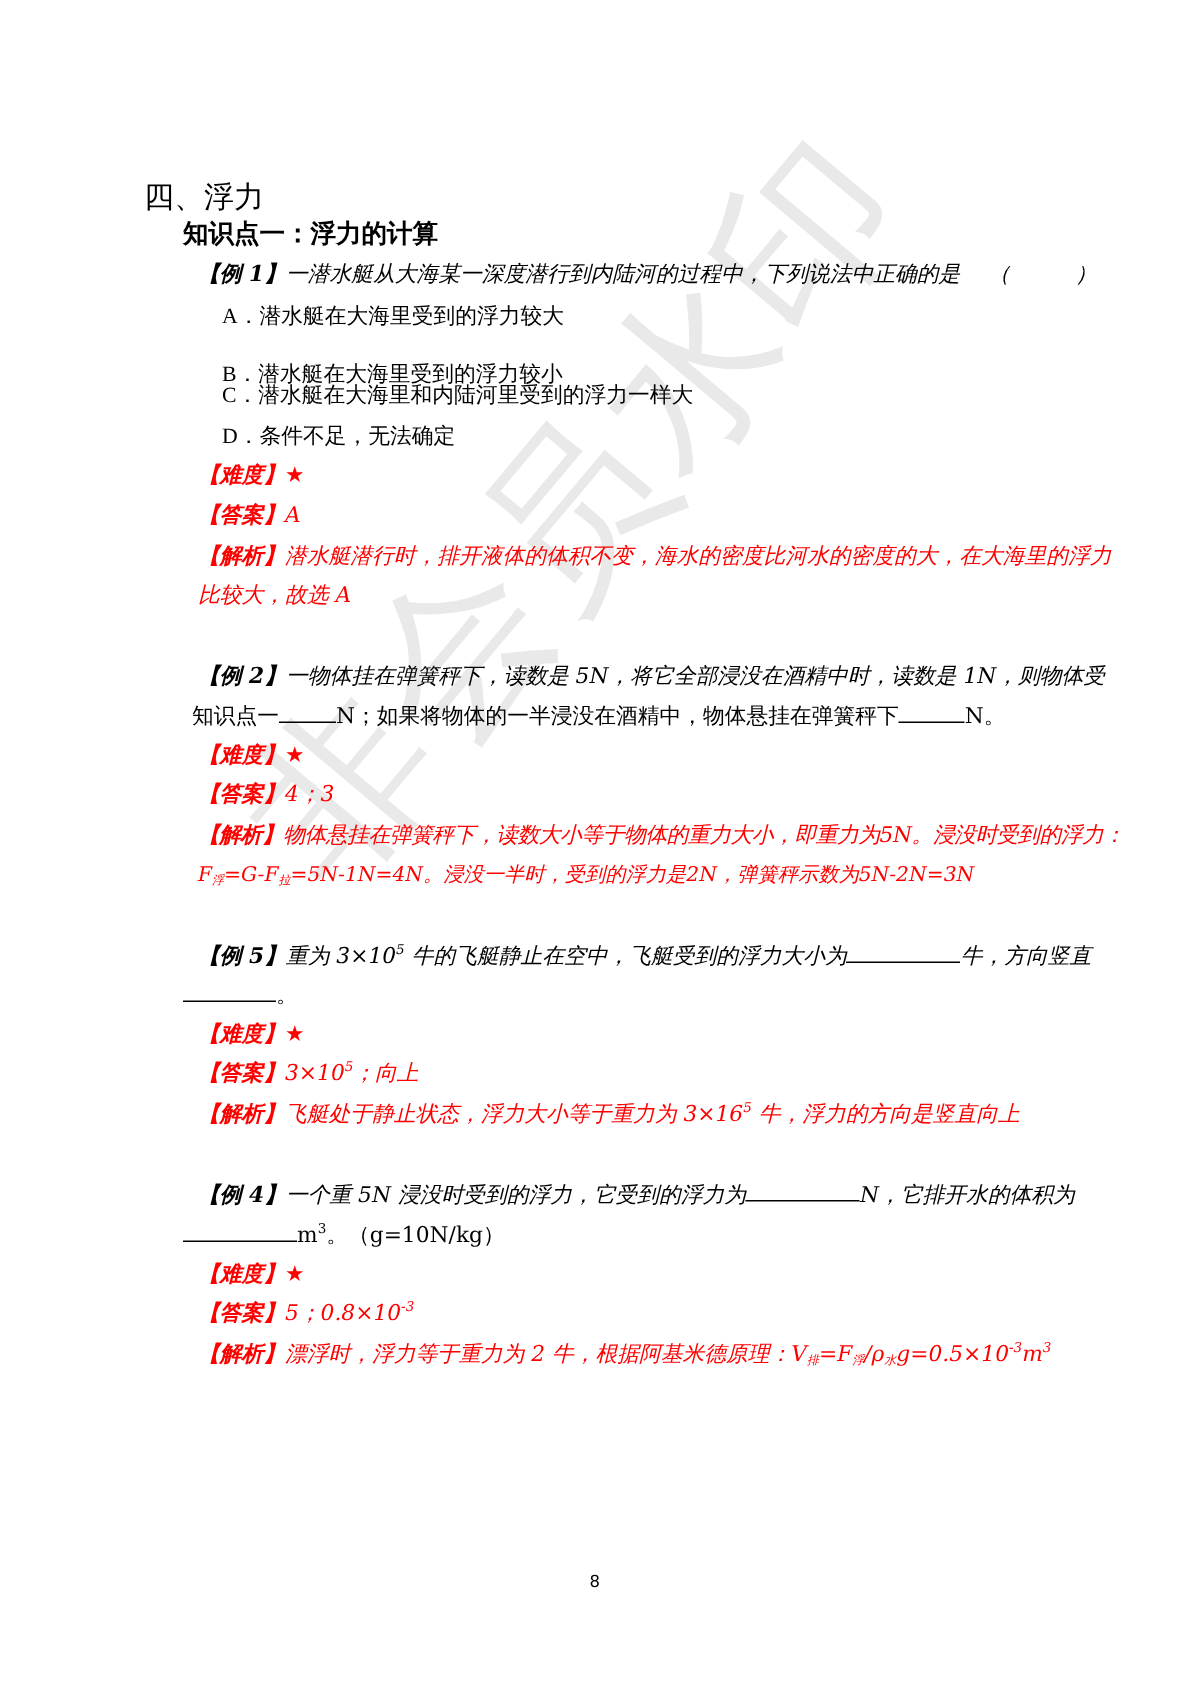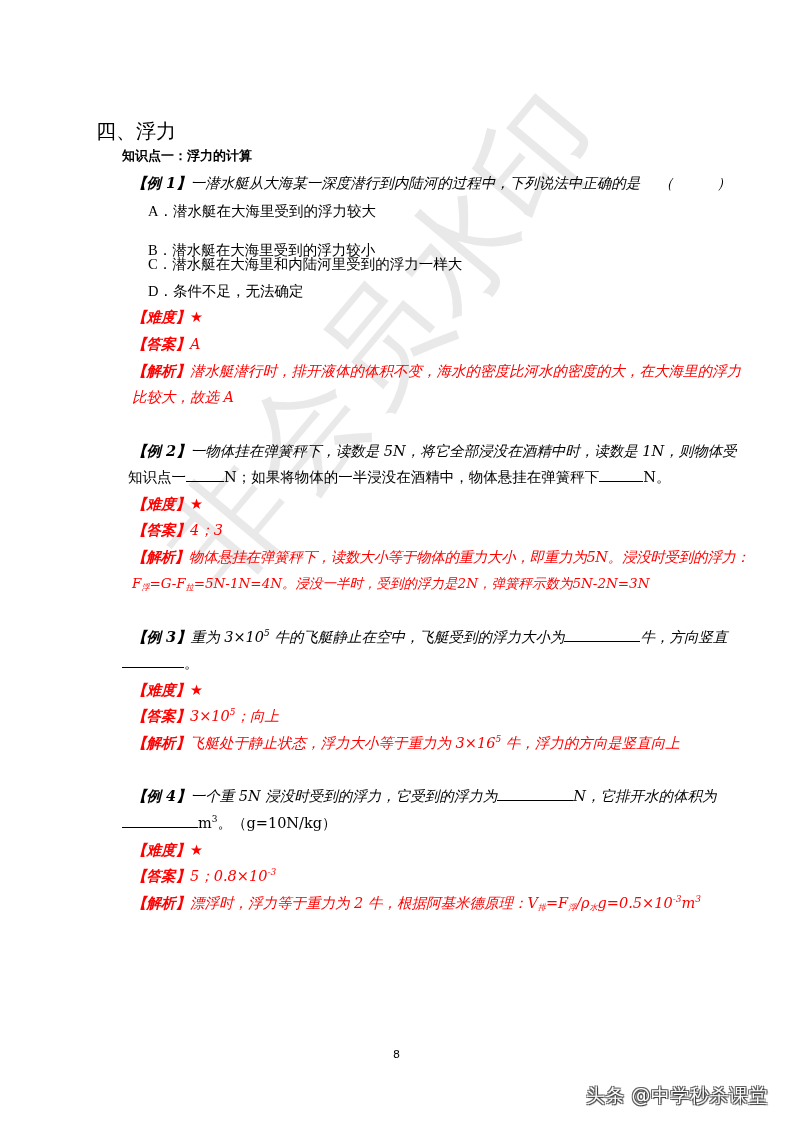--- a/index.html
+++ b/index.html
@@ -5,21 +5,21 @@
   html, body { margin:0; padding:0; background:#ffffff; }
   body { width:793px; height:1122px; position:relative; overflow:hidden;
          font-family:"DejaVu Serif","Liberation Serif",serif; color:#000; }
   .page { position:absolute; left:0; top:0; width:793px; height:1122px; }
   .watermark { position:absolute; left:130px; top:520px; font-family:"DejaVu Sans",sans-serif;
                font-size:118px; color:#e9e9e9; transform:rotate(-50deg); transform-origin:left top;
                white-space:nowrap; letter-spacing:2px; z-index:0; pointer-events:none; }
   .content { position:absolute; left:0; top:0; width:793px; z-index:1; font-size:14.5px; }
   .line { position:absolute; white-space:nowrap; line-height:20px; }
   .sec-title { left:96px; top:121px; font-size:20px; }
-  .kp-title { left:122px; top:146px; font-weight:bold; font-size:13px; }
+  .kp-title { left:122px; top:146px; font-weight:bold; font-size:17px; }
   .q { left:132px;font-style:italic; }
   .opt { left:148px;font-family:Liberation Serif, serif; }
   .red { color:#ff0000; }
   .tag { font-weight:bold; }
   .blank { display:inline-block; border-bottom:1px solid #000; height:14px; vertical-align:baseline; }
   .star { color:#ff0000; font-family:"DejaVu Sans",sans-serif; }
   sup { font-size:9px; vertical-align:6px; line-height:0; }
   sub.s { font-size:8px; vertical-align:-2px; line-height:0; }
   .paren { letter-spacing:0; }
   .pagenum { position:absolute; left:393px; top:1048px; font-family:"DejaVu Sans",sans-serif; font-size:11px; }
@@ -54,33 +54,32 @@
       <span>知识点一</span><span class="blank" style="width:38px;"></span><span>N；如果将物体的一半浸没在酒精中，物体悬挂在弹簧秤下</span><span class="blank" style="width:44px;"></span><span>N。</span>
     </div>
     <div class="line q red" style="top:494px;"><span class="tag">【难度】</span><span class="star">★</span></div>
     <div class="line q red" style="top:520px;"><span class="tag">【答案】</span><span>4；3</span></div>
     <div class="line q red" style="top:547px; letter-spacing:-0.3px;"><span class="tag">【解析】</span><span>物体悬挂在弹簧秤下，读数大小等于物体的重力大小，即重力为5N。浸没时受到的浮力：</span></div>
     <div class="line q red" style="top:573px; font-size:13.5px;">
       <span>F</span><sub class="s">浮</sub><span>=G-F</span><sub class="s">拉</sub><span>=5N-1N=4N。浸没一半时，受到的浮力是2N，弹簧秤示数为5N-2N=3N</span>
     </div>
 
     <div class="line q" style="top:627px;">
-      <span class="tag">【例 3】</span><span>重为 3×10</span><sup>5</sup><span> 牛的飞艇静止在空中，飞艇受到的浮力大小为</span><span class="blank" style="width:76px;"></span><span>牛，方向竖直</span>
+      <span class="tag">【例 5】</span><span>重为 3×10</span><sup>5</sup><span> 牛的飞艇静止在空中，飞艇受到的浮力大小为</span><span class="blank" style="width:76px;"></span><span>牛，方向竖直</span>
     </div>
     <div class="line" style="left:122px; top:653px;"><span class="blank" style="width:62px;"></span><span>。</span></div>
     <div class="line q red" style="top:680px;"><span class="tag">【难度】</span><span class="star">★</span></div>
     <div class="line q red" style="top:706px;"><span class="tag">【答案】</span><span>3×10</span><sup>5</sup><span>；向上</span></div>
     <div class="line q red" style="top:733px;"><span class="tag">【解析】</span><span>飞艇处于静止状态，浮力大小等于重力为 3×16</span><sup>5</sup><span> 牛，浮力的方向是竖直向上</span></div>
 
     <div class="line q" style="top:786px;">
       <span class="tag">【例 4】</span><span>一个重 5N 浸没时受到的浮力，它受到的浮力为</span><span class="blank" style="width:76px;"></span><span>N，它排开水的体积为</span>
     </div>
     <div class="line" style="left:122px; top:813px;"><span class="blank" style="width:76px;"></span><span>m</span><sup>3</sup><span>。（g=10N/kg）</span></div>
     <div class="line q red" style="top:840px;"><span class="tag">【难度】</span><span class="star">★</span></div>
     <div class="line q red" style="top:866px;"><span class="tag">【答案】</span><span>5；0.8×10</span><sup>-3</sup></div>
     <div class="line q red" style="top:893px;">
       <span class="tag">【解析】</span><span>漂浮时，浮力等于重力为 2 牛，根据阿基米德原理：</span><span>V</span><sub class="s">排</sub><span>=F</span><sub class="s">浮</sub><span>/ρ</span><sub class="s">水</sub><span>g=0.5×10</span><sup>-3</sup><span>m</span><sup>3</sup>
     </div>
   </div>
 
   <div class="pagenum">8</div>
-  <div class="brand">头条 @中学秒杀课堂</div>
 </div>
 
 </body></html>

